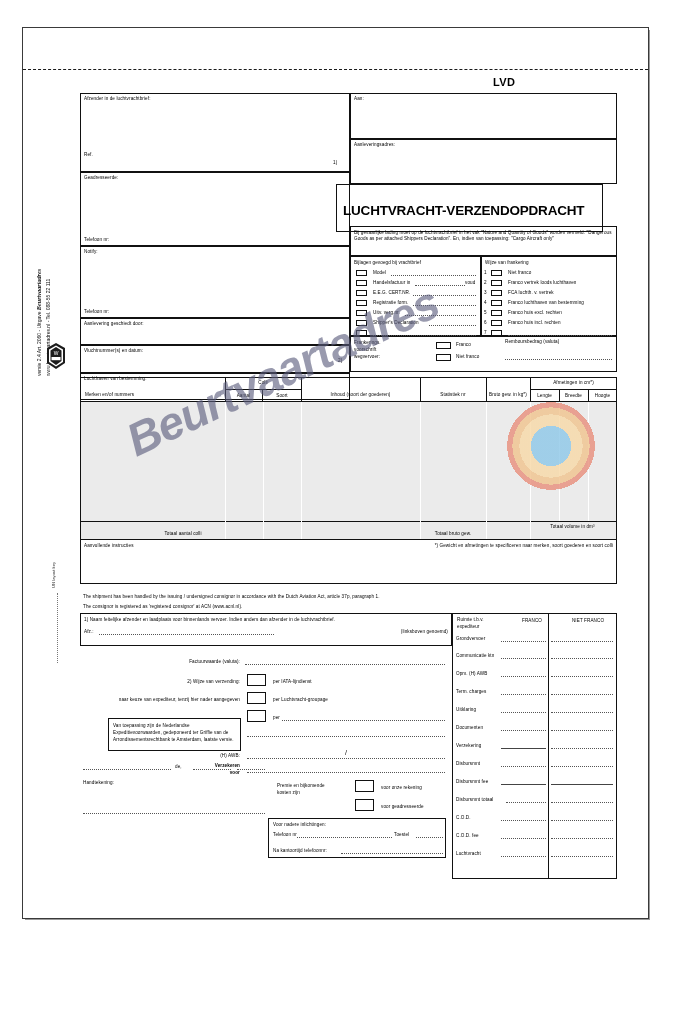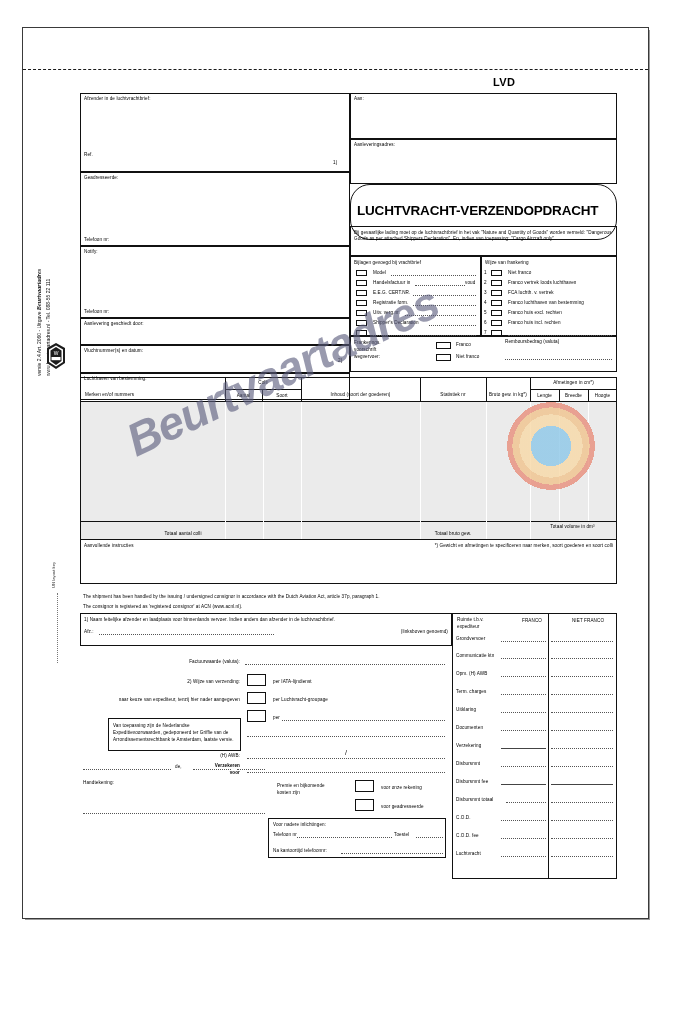--- a/index.html
+++ b/index.html
@@ -107,21 +107,21 @@
   </div>
 
   <div class="bx" style="left:327px;top:65px;width:267px;height:46px;">
     <div class="lbl" style="left:3px;top:2px;">Aan:</div>
   </div>
 
   <div class="bx" style="left:327px;top:111px;width:267px;height:45px;">
     <div class="lbl" style="left:3px;top:2px;">Aanleveringsadres:</div>
   </div>
 
-  <div class="bx" style="left:327px;top:156px;width:267px;height:56px;border-radius:20px;">
+  <div class="bx" style="left:313px;top:156px;width:267px;height:48px;">
     <div id="bigtitle" style="left:6px;top:18px;">LUCHTVRACHT-VERZENDOPDRACHT</div>
   </div>
 
   <div class="bx" style="left:327px;top:198px;width:267px;height:30px;">
     <div class="lbl w" style="left:3px;top:2.5px;width:258px;line-height:1.45;">Bij gevaarlijke lading moet op de luchtvrachtbrief in het vak "Nature and Quantity of Goods" worden vermeld: "Dangerous Goods as per attached Shippers Declaration". En, indien van toepassing: "Cargo Aircraft only"</div>
   </div>
 
   <div class="bx" style="left:327px;top:228px;width:131px;height:80px;">
     <div class="lbl" style="left:3px;top:3px;">Bijlagen gevoegd bij vrachtbrief</div>
   </div>

